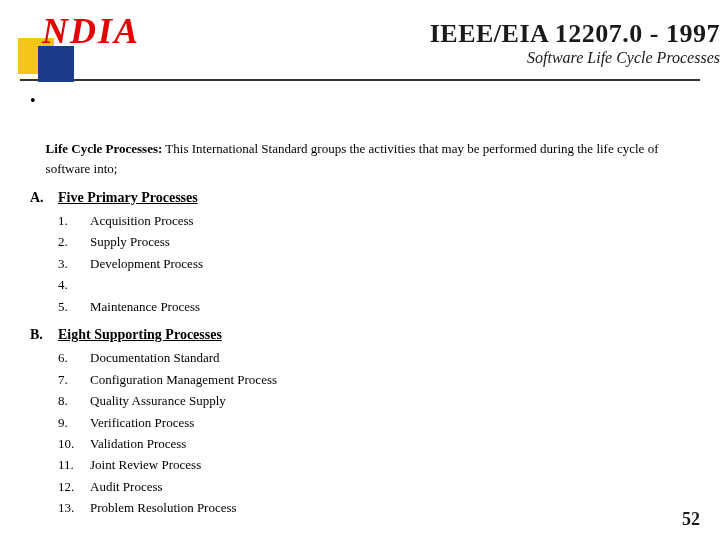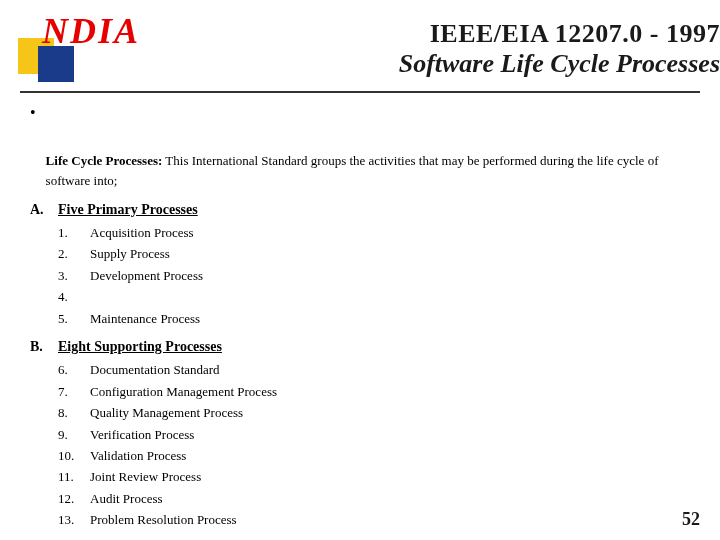--- a/index.html
+++ b/index.html
@@ -56,23 +56,23 @@
       padding-bottom: 6px;
       margin-top: 19px;
     }
     .header-title-main {
       font-size: 26px;
       font-weight: bold;
       color: #1a1a1a;
       letter-spacing: 0.5px;
     }
     .header-title-sub {
-      font-size: 26px;
+      font-size: 16px;
       font-style: italic;
-      font-weight: bold;
+      font-weight: normal;
       color: #1a1a1a;
     }
 
     
     .divider {
       border: none;
       border-top: 2px solid #333;
       margin: 6px 20px 0 20px;
     }
 
@@ -219,21 +219,21 @@
     <div class="process-item">
           <span class="process-num">6.</span>
           <span class="process-name">Documentation Standard</span>
         </div>
         <div class="process-item">
           <span class="process-num">7.</span>
           <span class="process-name">Configuration Management Process</span>
         </div>
         <div class="process-item">
           <span class="process-num">8.</span>
-          <span class="process-name">Quality Management Process</span>
+          <span class="process-name">Quality Assurance Supply</span>
         </div>
         <div class="process-item">
           <span class="process-num">9.</span>
           <span class="process-name">Verification Process</span>
         </div>
         <div class="process-item">
           <span class="process-num">10.</span>
           <span class="process-name">Validation Process</span>
         </div>
         <div class="process-item">

